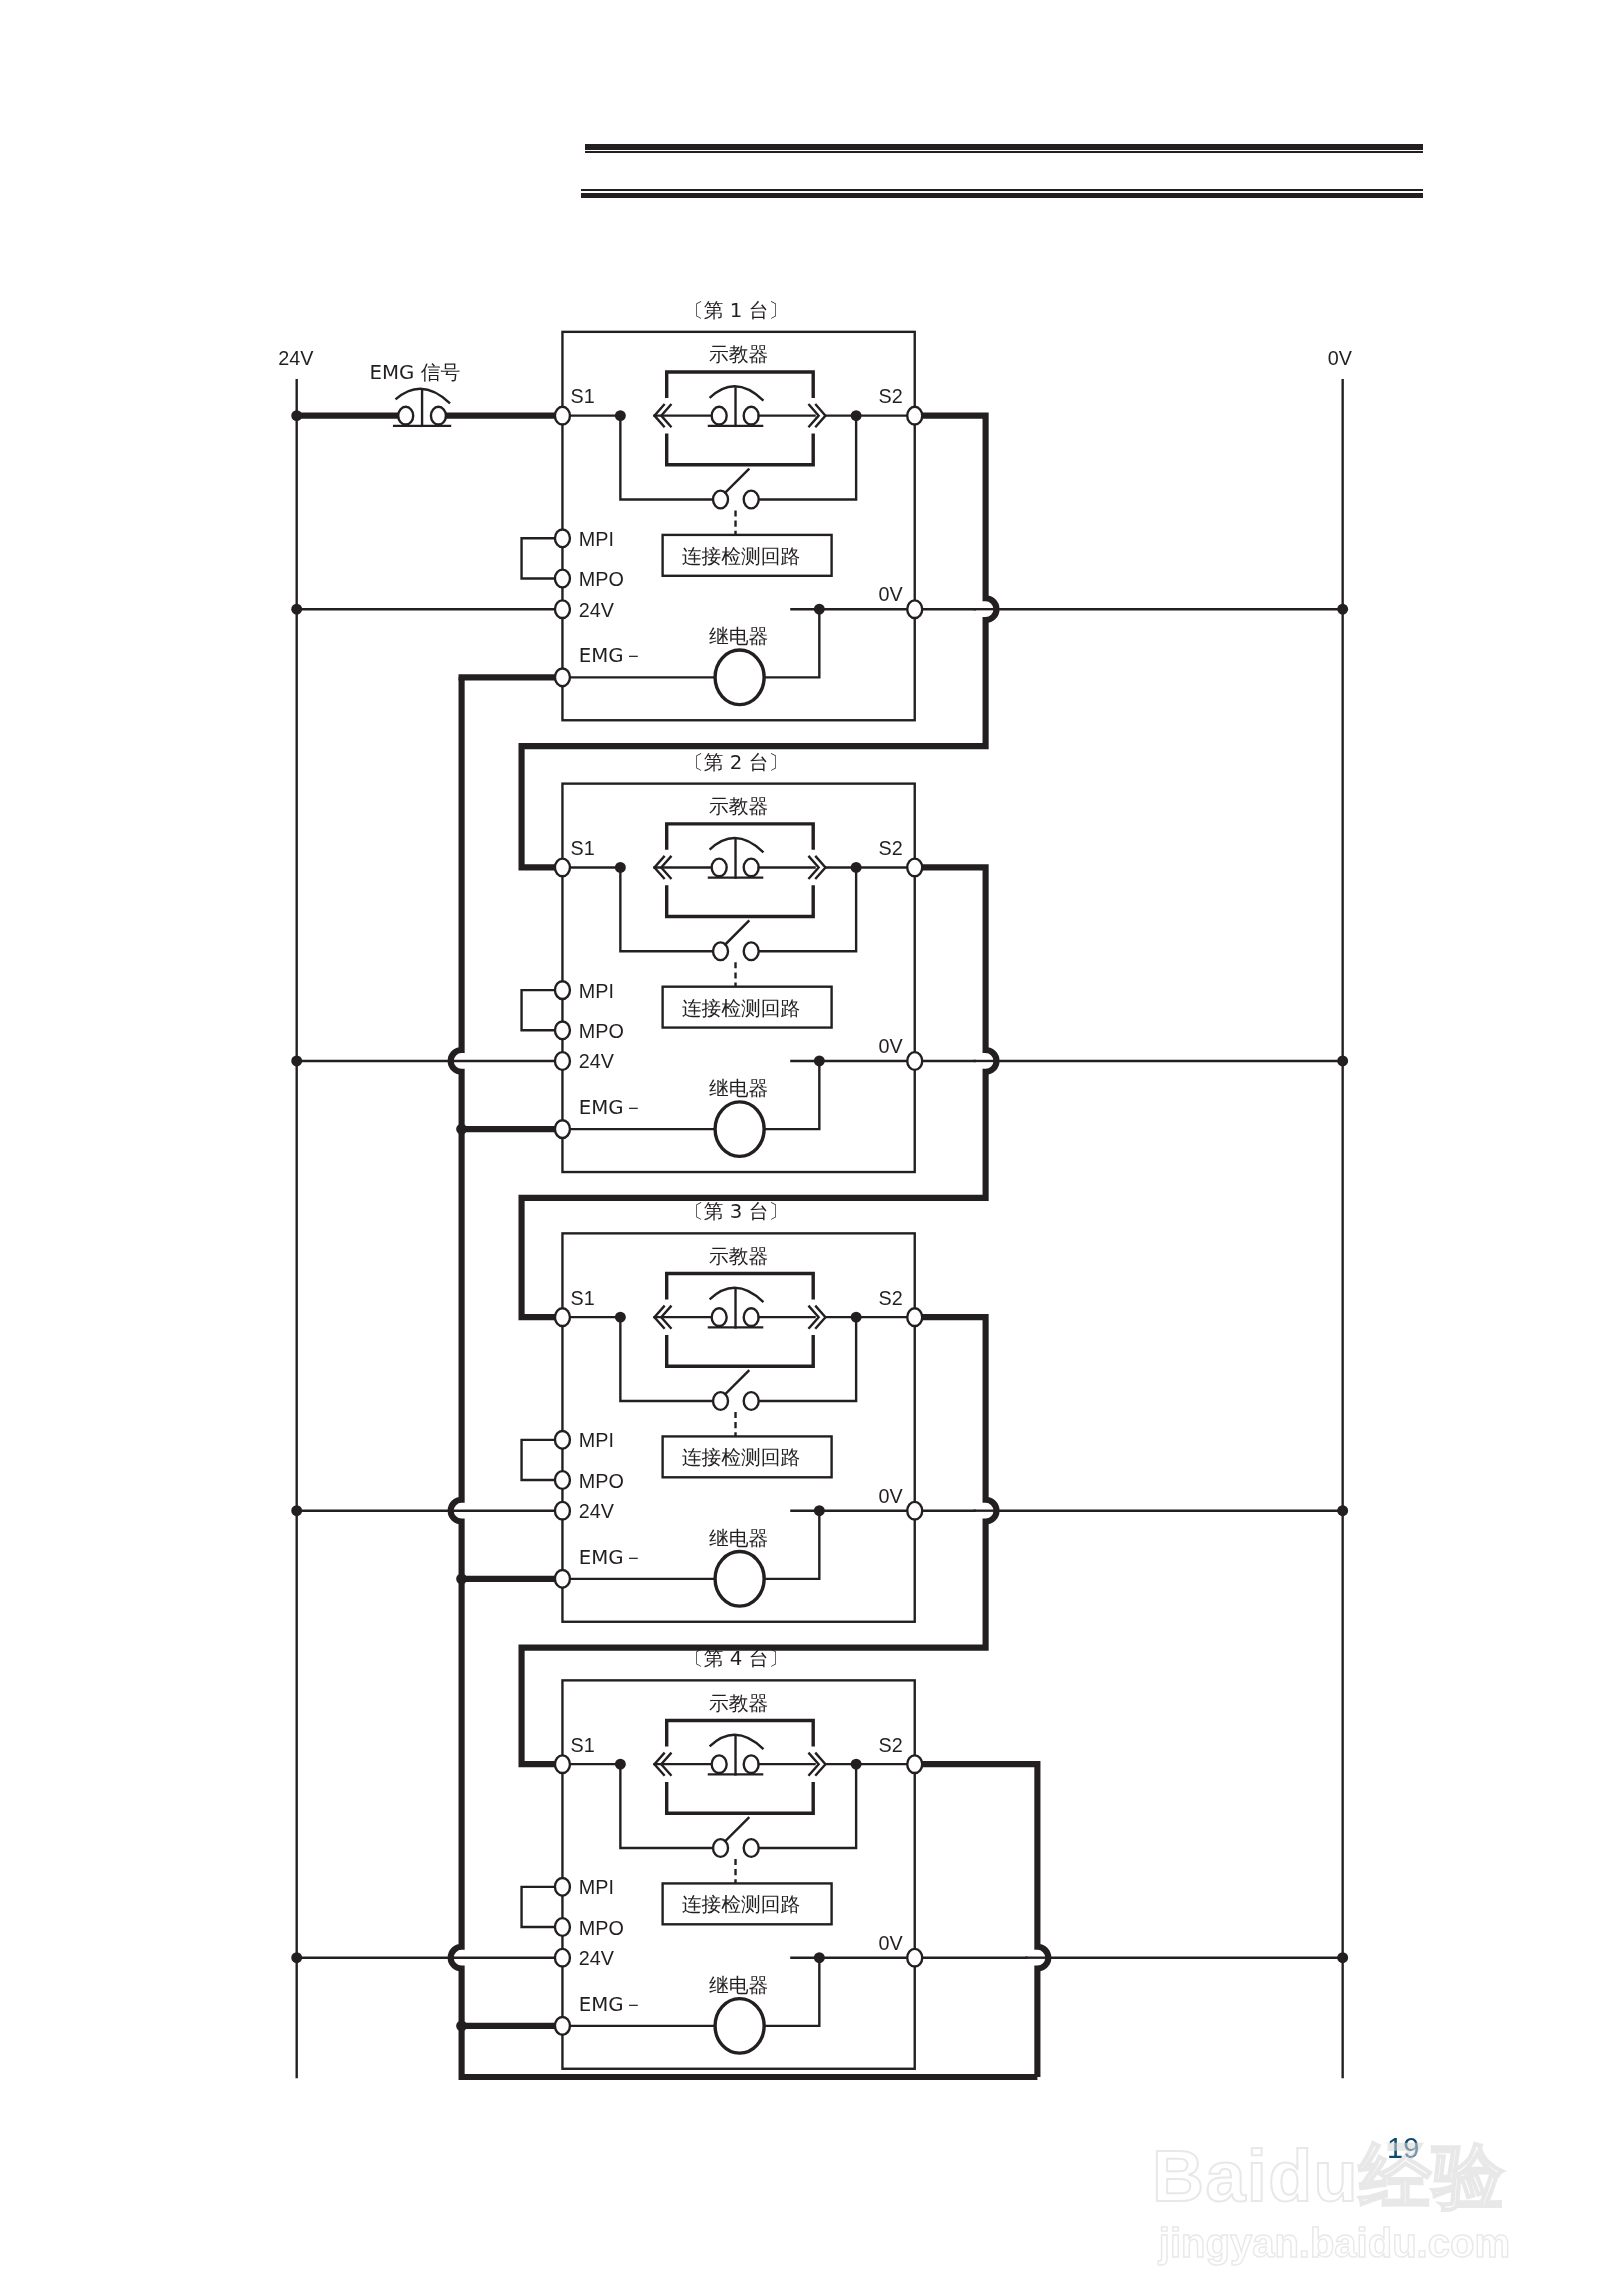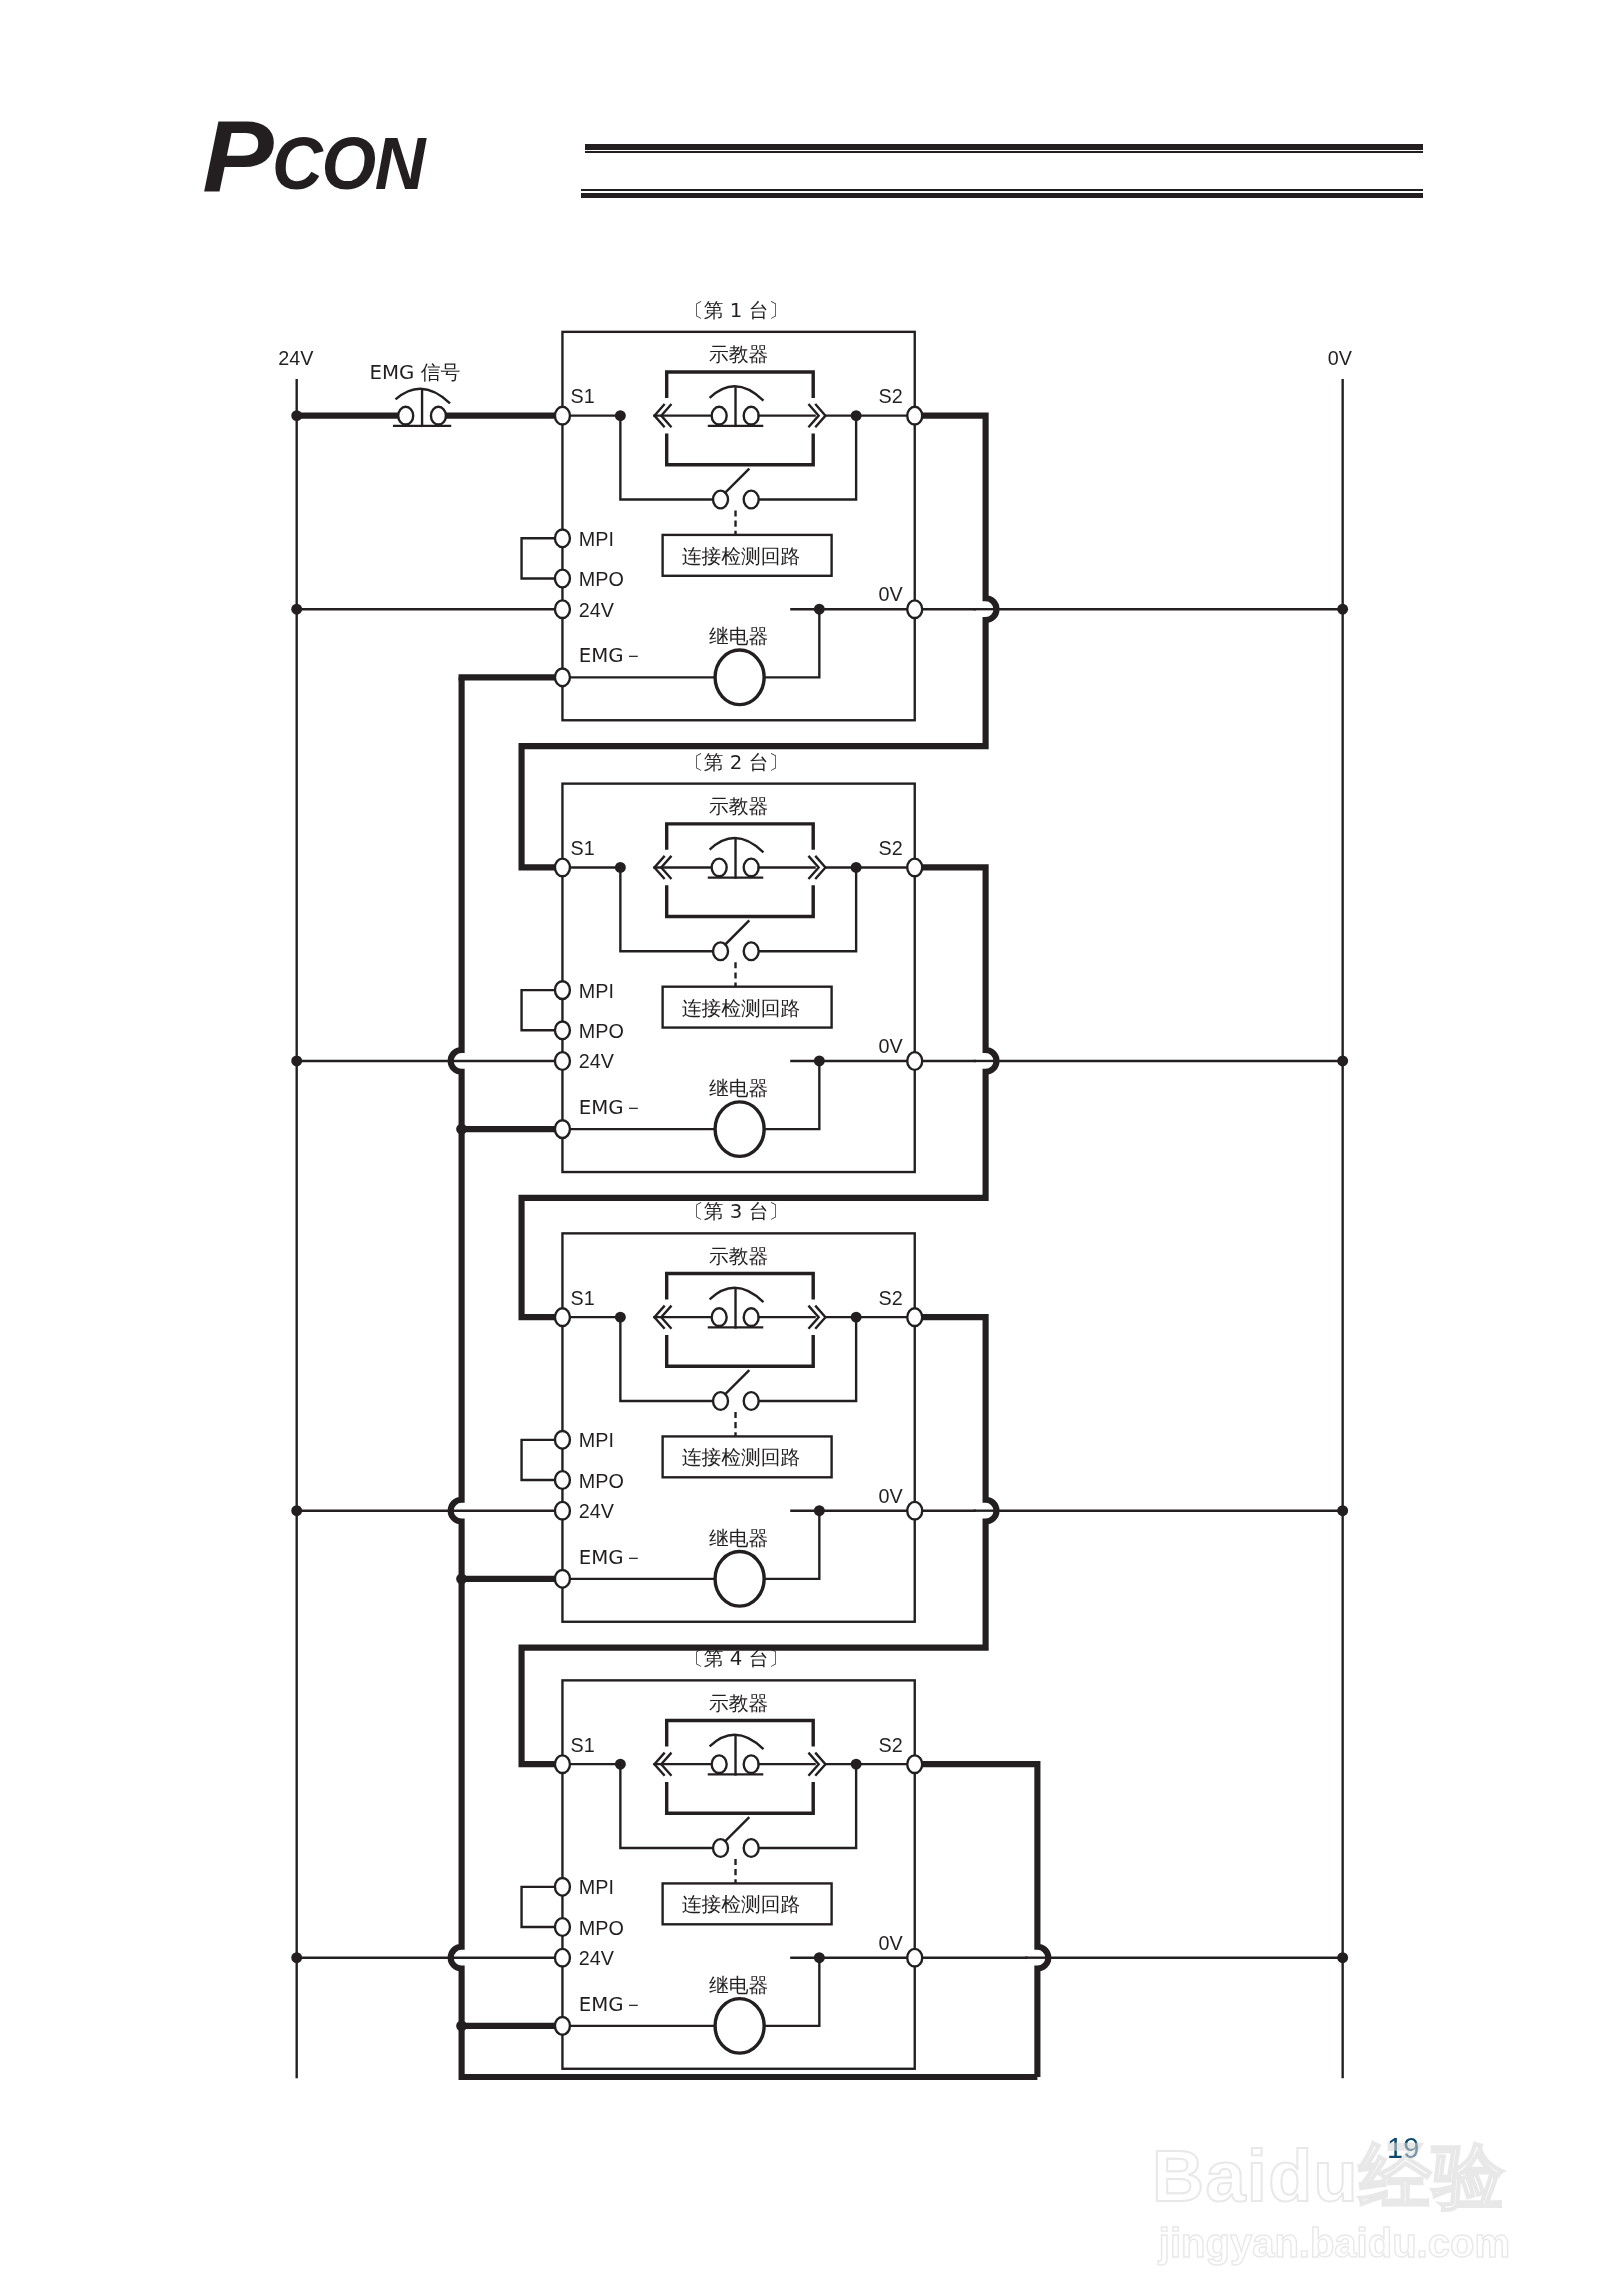--- a/index.html
+++ b/index.html
@@ -18,23 +18,20 @@
   .watermark .url { position: absolute; left: 6.8px; top: 129px; font-size: 40px; font-weight: bold; color: #ffffff;
       -webkit-text-stroke: 1.4px #d6d6d6; }
   svg text { font-family: "Liberation Sans", "DejaVu Sans", sans-serif; fill: #231f20; }
   .cjk { font-family: "DejaVu Sans", sans-serif; }
 </style>
 </head>
 <body>
 
 <div id="page">
 
-  <div class="logo">
-    <span class="p">P</span><span class="con">CON</span>
-  </div>
   <div class="rule" style="top:144px;height:5.5px;"></div>
   <div class="rule" style="top:151px;height:2px;"></div>
   <div class="rule" style="top:189px;height:2px;left:581px;width:842px;"></div>
   <div class="rule" style="top:193px;height:4.8px;left:581px;width:842px;"></div>
 
   <svg id="schematic" width="1623" height="2295" viewBox="0 0 2381 3368" style="position:absolute;left:0;top:0;">
     <g id="static-layer">
 
       <text x="408" y="535" font-size="29">24V</text>
       <text x="1948" y="535" font-size="29">0V</text>

